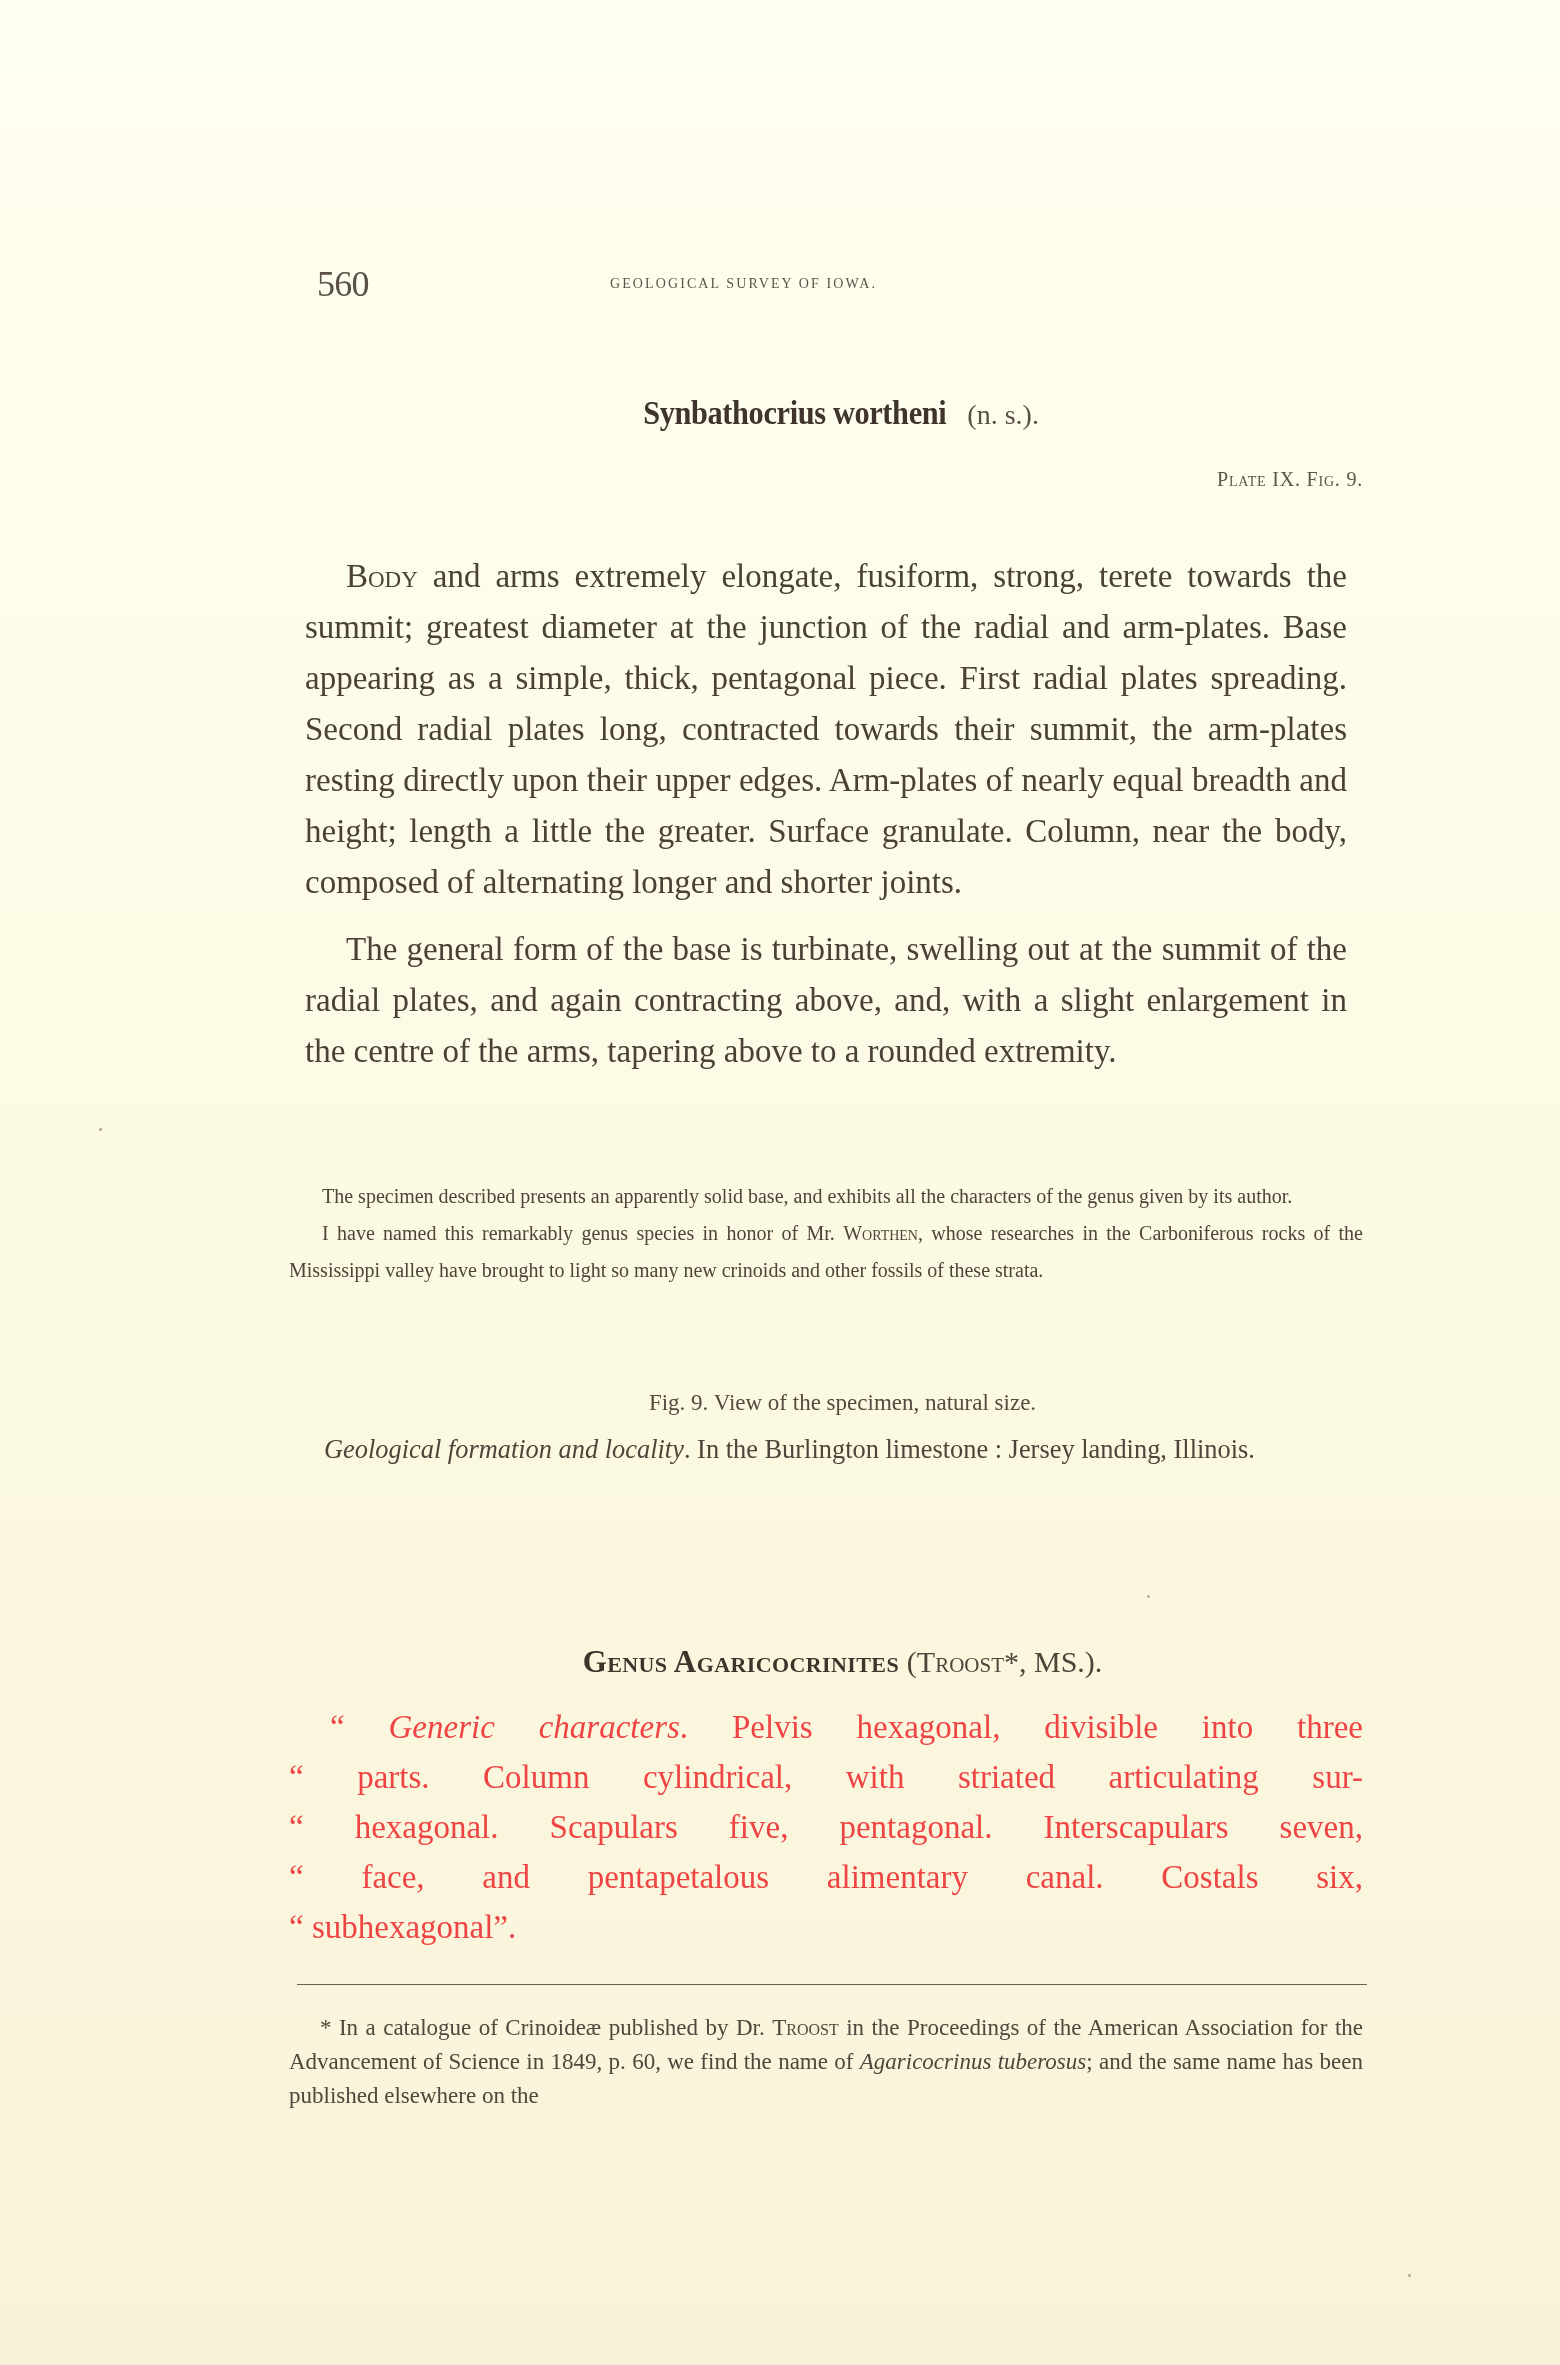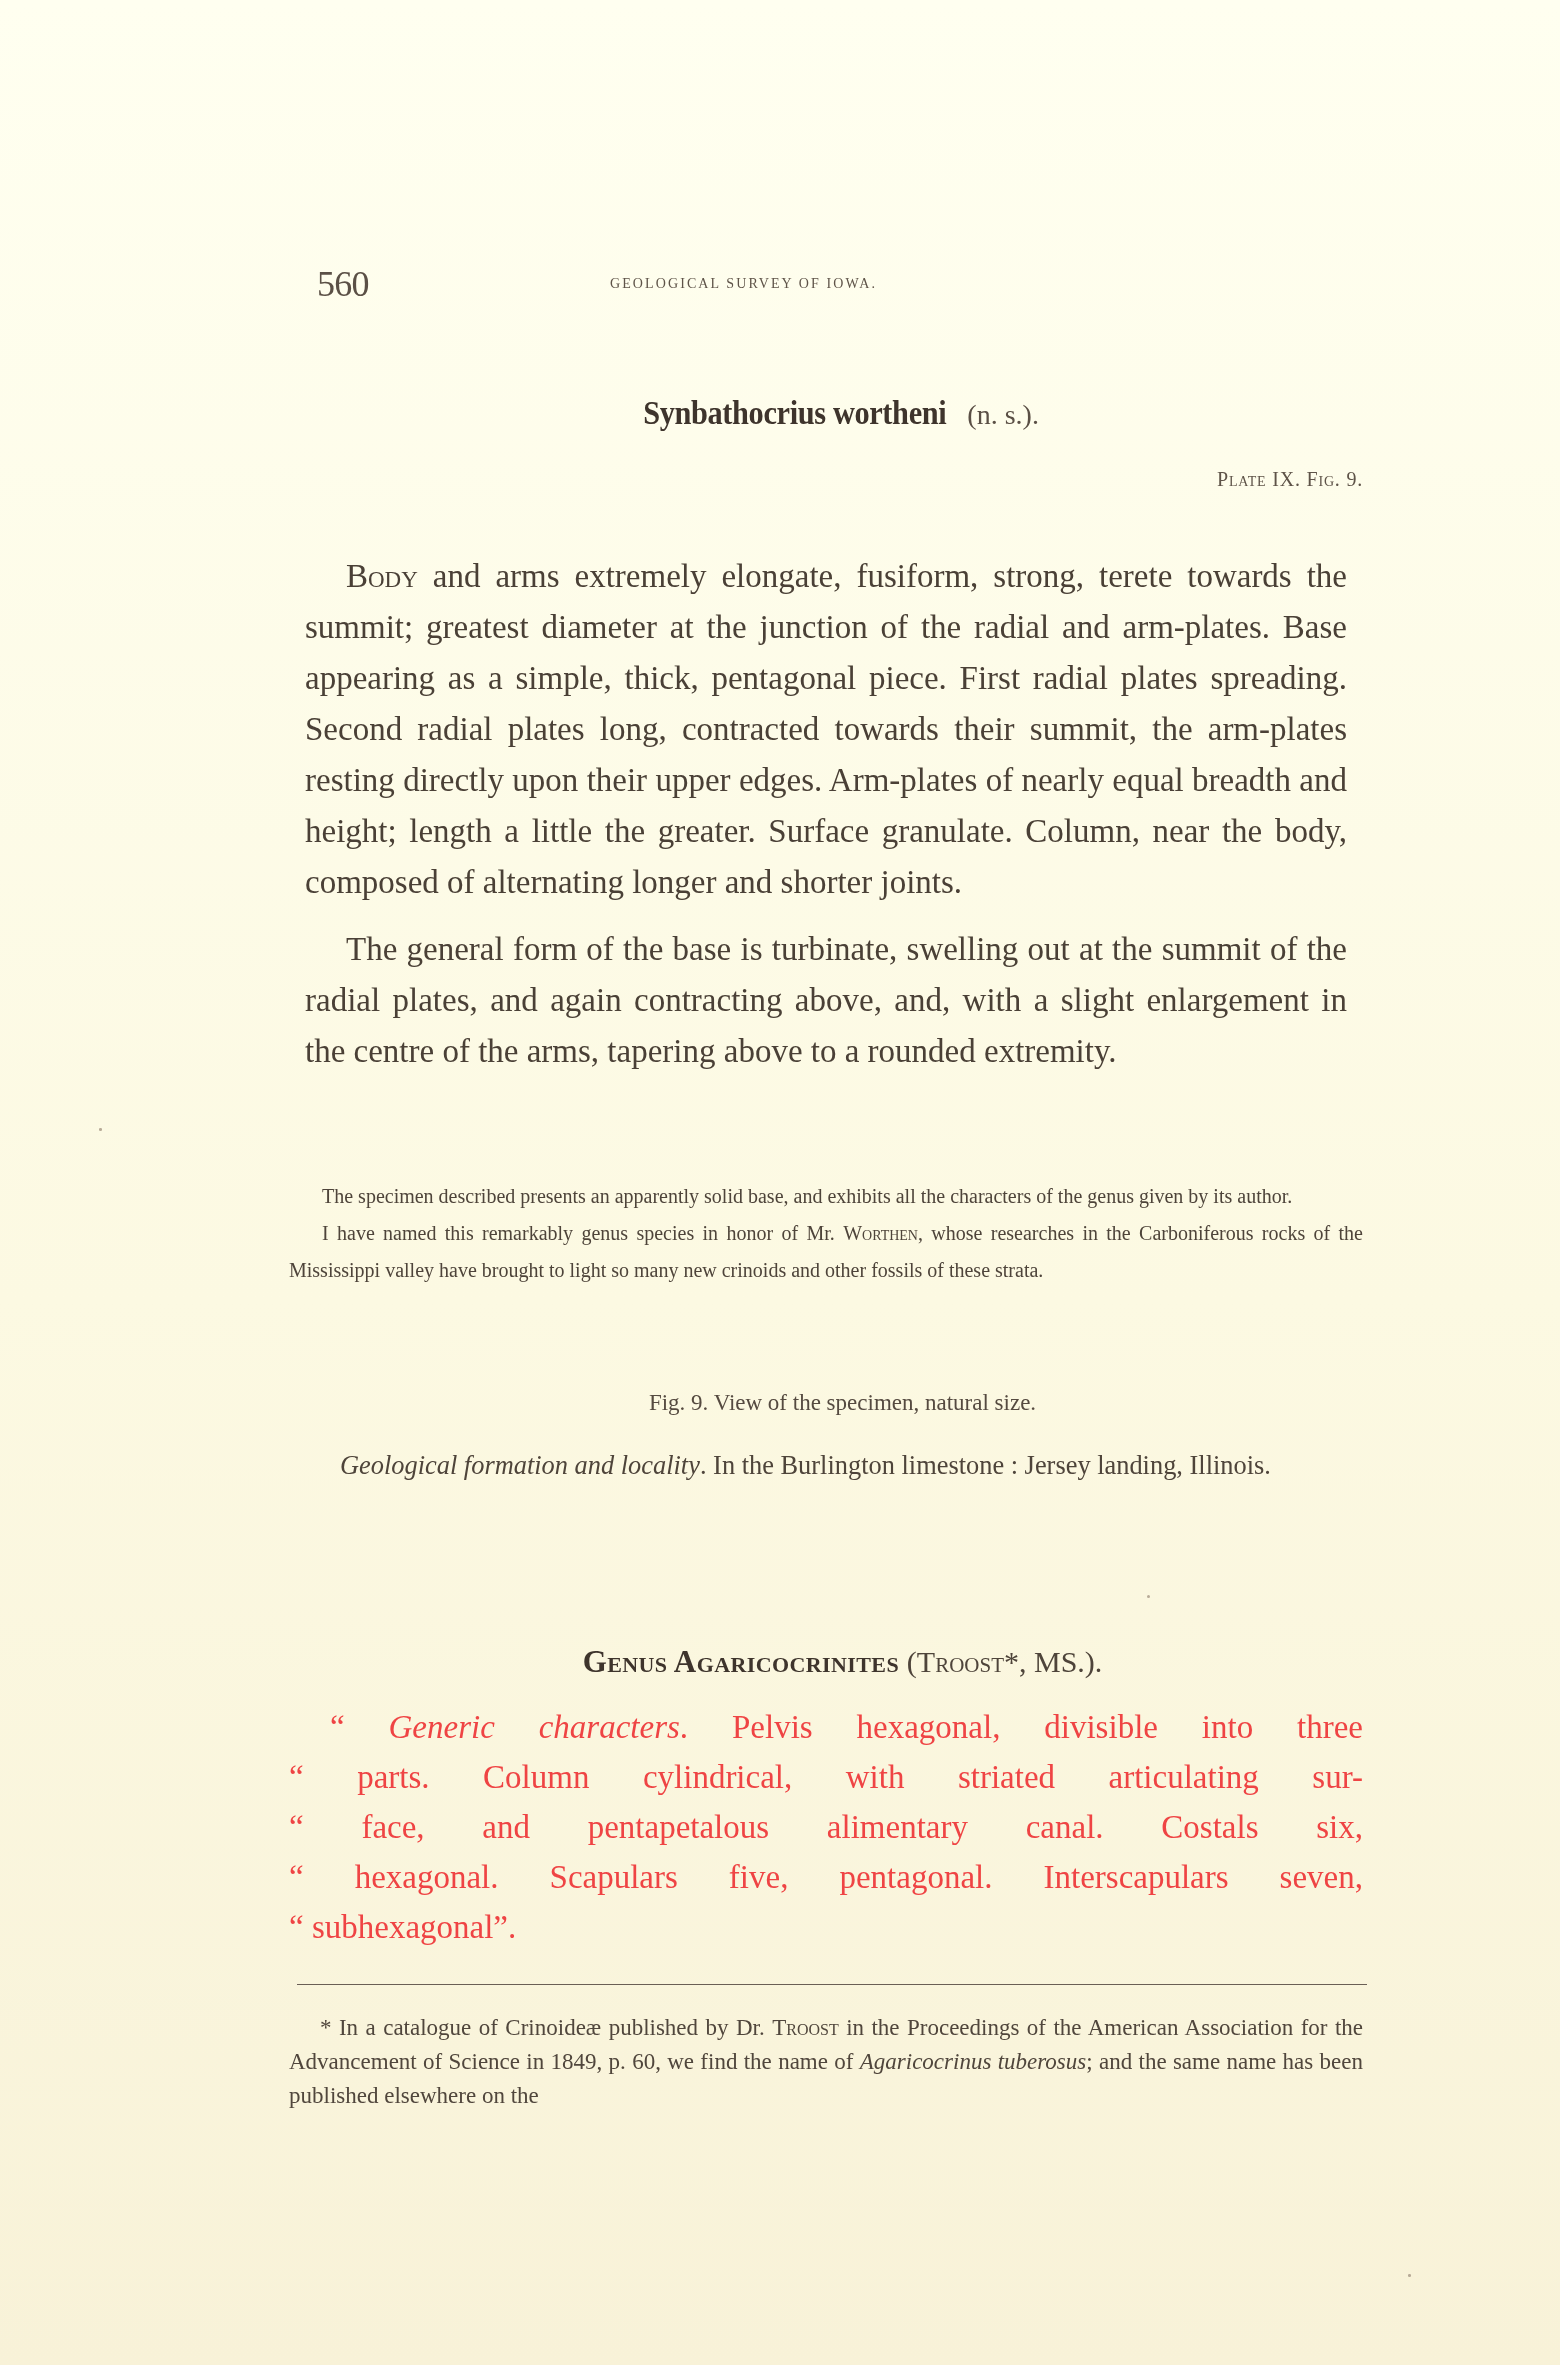--- a/index.html
+++ b/index.html
@@ -126,21 +126,21 @@
       position: absolute;
       left: 0;
       top: 1428px;
       width: 1074px;
       font-size: 26.4px;
       line-height: 43px;
       text-align: justify;
       color: #4e443a;
     }
     .locality p {
-      margin: 16px;
+      margin: 0;
       text-indent: 35px;
     }
     .locality em {
       font-style: italic;
     }
     .genus-heading {
       position: absolute;
       top: 1644px;
       left: 0;
       width: 1074px;
@@ -260,22 +260,22 @@
   </div>
 
   <div class="genus-heading">
     <span class="genus-label">Genus Agaricocrinites</span>
     <span class="genus-author"><span>(</span><span class="sc">Troost</span><span>*, MS.).</span></span>
   </div>
 
   <div class="quote-block">
     <span class="quote-line first"><span>“ </span><em>Generic characters</em><span>. Pelvis hexagonal, divisible into three</span></span>
     <span class="quote-line"><span>“ </span><span>parts. Column cylindrical, with striated articulating sur-</span></span>
+    <span class="quote-line"><span>“ </span><span>hexagonal. Scapulars five, pentagonal. Interscapulars seven,</span></span>
     <span class="quote-line"><span>“ </span><span>face, and pentapetalous alimentary canal. Costals six,</span></span>
-    <span class="quote-line"><span>“ </span><span>hexagonal. Scapulars five, pentagonal. Interscapulars seven,</span></span>
     <span class="quote-line last"><span>“ </span><span>subhexagonal”.</span></span>
   </div>
 
   <div class="footnote-rule"></div>
   <div class="footnote">
     <p><span>* </span><span>In a catalogue of Crinoideæ published by Dr. </span><span class="sc">Troost</span><span> in the Proceedings of the American Association for the Advancement of Science in 1849, p. 60, we find the name of </span><em>Agaricocrinus tuberosus</em><span>; and the same name has been published elsewhere on the</span></p>
   </div>
 </div>
 
 <span class="speck" style="left:1147px; top:1595px;"></span>

